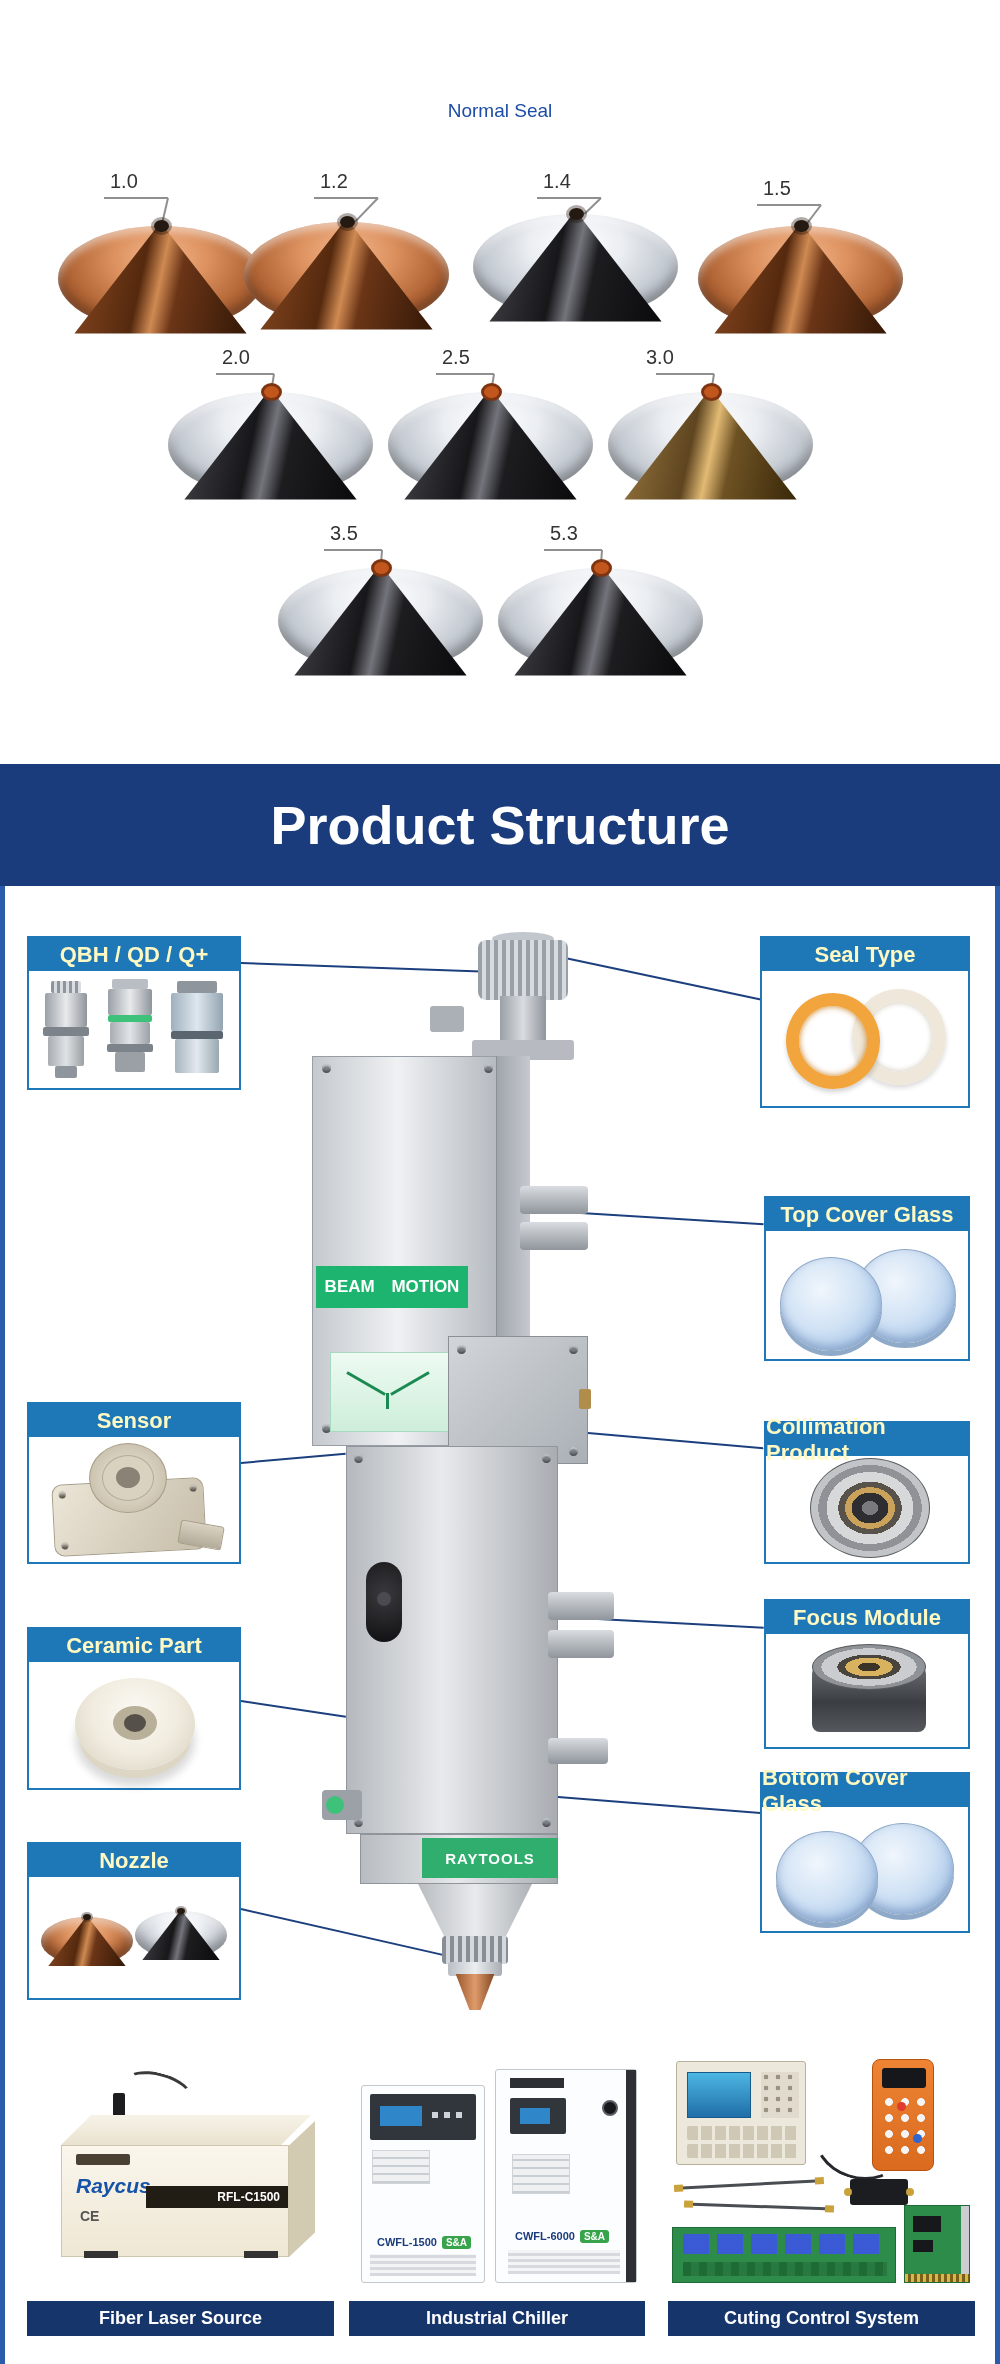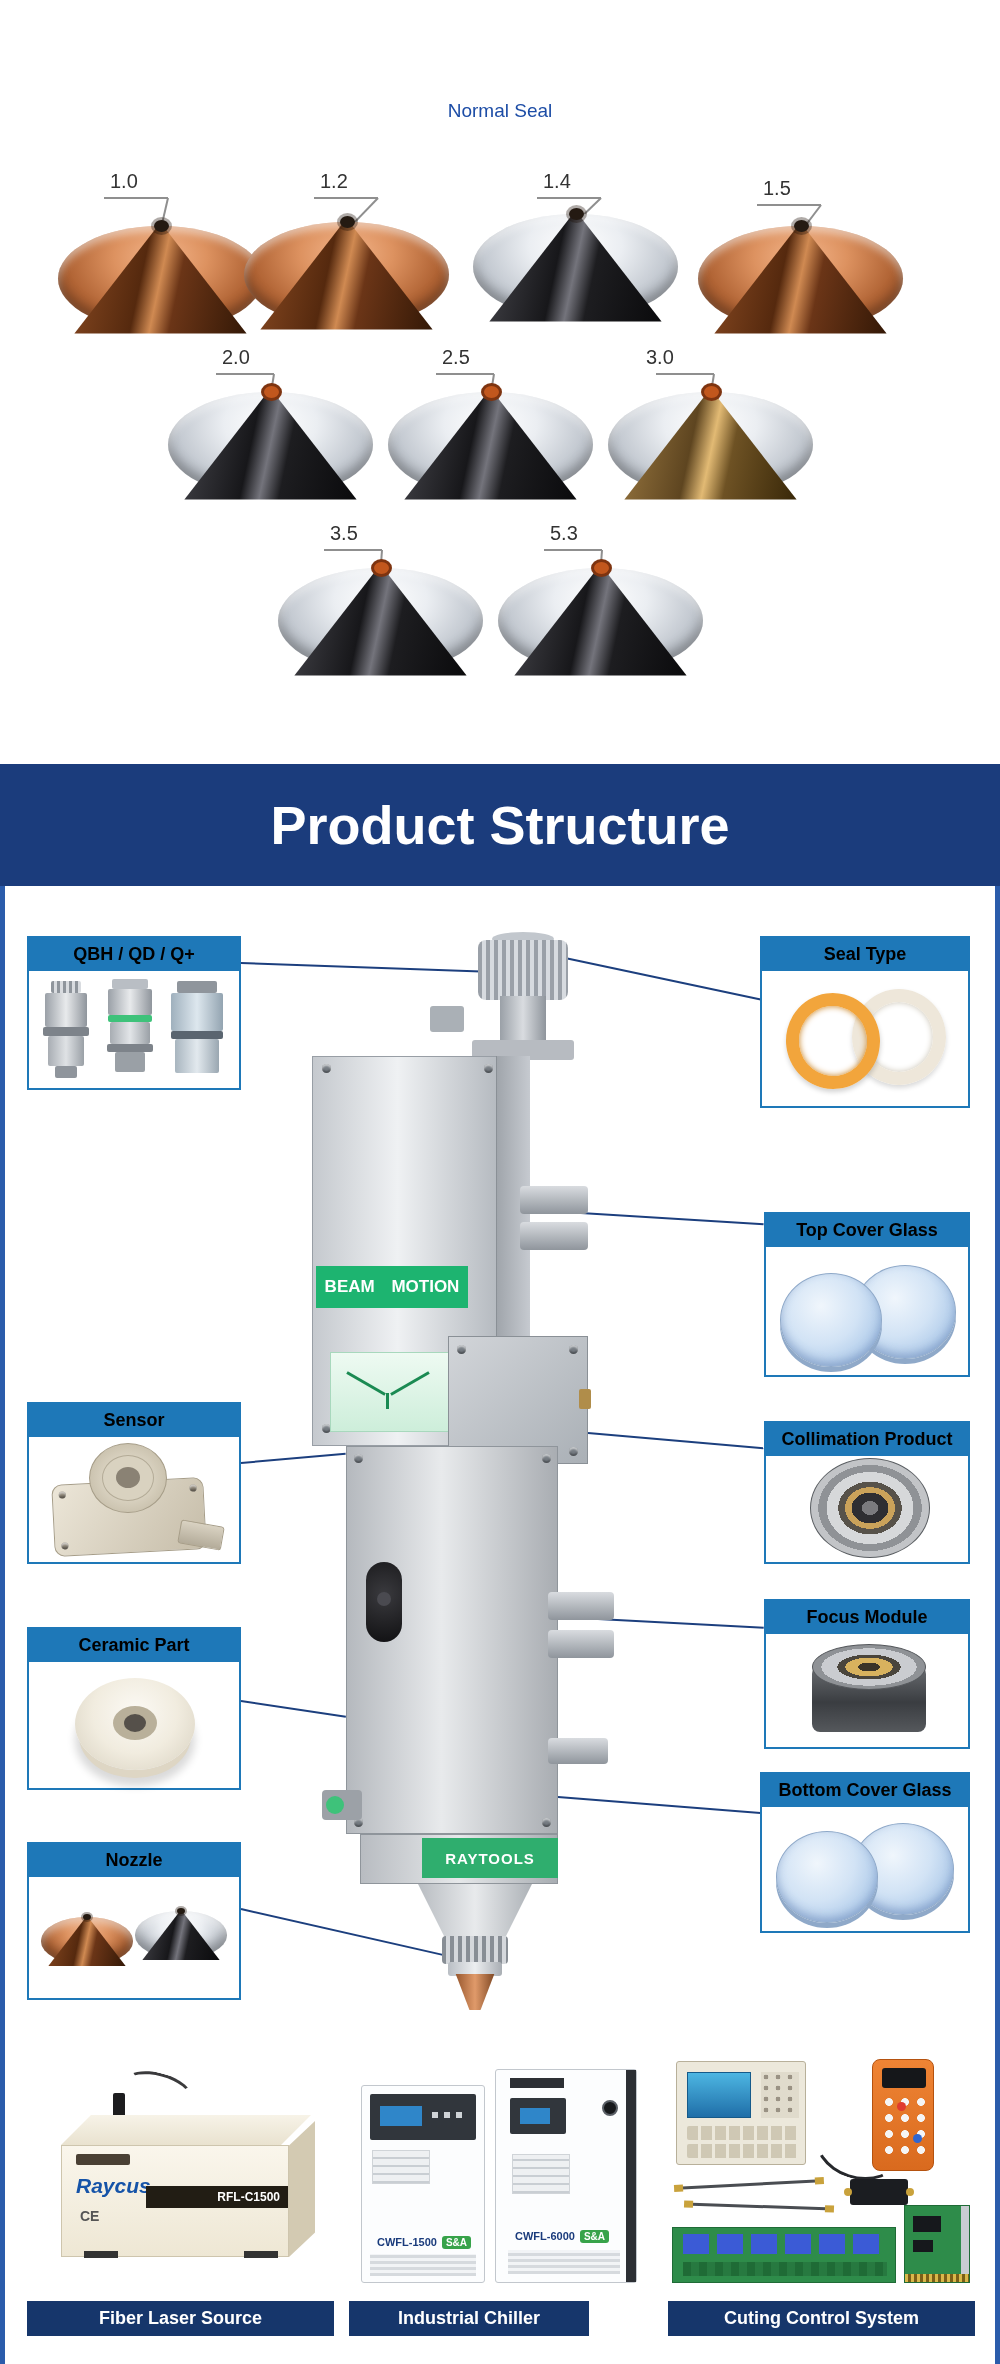--- a/index.html
+++ b/index.html
@@ -36,21 +36,21 @@
 
   
   .banner { position:absolute; left:0; top:764px; width:1000px; height:122px; background:#1b3c7c;
             display:flex; align-items:center; justify-content:center; }
   .banner span { color:#fff; font-size:54px; font-weight:bold; }
   .frame { position:absolute; left:0; top:886px; width:1000px; height:1478px;
            border-left:5px solid #2b5cab; border-right:5px solid #2b5cab; background:#fff; }
 
   
   .callout { position:absolute; border:2px solid #1e78b8; background:#fff; }
-  .callout .hd { height:33px; background:#1e78b8; color:#000000; font-weight:bold; font-size:18px;
+  .callout .hd { height:33px; background:#1e78b8; color:#fef9c3; font-weight:bold; font-size:22px;
                  display:flex; align-items:center; justify-content:center; }
   .callout .bd { position:relative; width:100%; height:calc(100% - 37px); }
   .art { position:absolute; }
   .screw { position:absolute; width:9px; height:9px; border-radius:50%; background:#767c83;
            box-shadow: inset 0 2px 2px rgba(255,255,255,.6), inset 0 -2px 2px rgba(0,0,0,.35); }
 
   .lens { position:absolute; border-radius:50%; border:1px solid #8fa9c9;
           background: radial-gradient(circle at 40% 35%, #f0f6fc 0%, #d2e3f5 45%, #a4c3e6 85%, #82a5d0 100%);
           box-shadow: 0 5px 0 #8fa9c9, inset 0 -4px 8px rgba(90,120,170,.45); }
 
@@ -259,21 +259,21 @@
   </div>
 
   <div class="callout" style="left:760px;top:936px;width:210px;height:172px;">
     <div class="hd">Seal Type</div>
     <div class="bd">
       <div class="ringshape" style="left:90px;top:18px;width:94px;height:96px;border:13px solid #eee7da;box-shadow:inset 0 0 6px #c9c2b2, 0 3px 5px rgba(0,0,0,.15);"></div>
       <div class="ringshape" style="left:24px;top:22px;width:94px;height:96px;border:13px solid #f2a53c;box-shadow:inset 0 0 6px #c77f1e, 0 3px 5px rgba(0,0,0,.18);transform:rotate(-8deg);"></div>
     </div>
   </div>
 
-  <div class="callout" style="left:764px;top:1196px;width:206px;height:165px;margin-top:16px;">
+  <div class="callout" style="left:764px;top:1196px;width:206px;height:165px;">
     <div class="hd">Top Cover Glass</div>
     <div class="bd">
       <div class="lens" style="left:88px;top:18px;width:102px;height:94px;"></div>
       <div class="lens" style="left:14px;top:26px;width:102px;height:94px;"></div>
     </div>
   </div>
 
   <div class="callout" style="left:27px;top:1402px;width:214px;height:162px;">
     <div class="hd">Sensor</div>
     <div class="bd">
@@ -377,21 +377,21 @@
       </div>
       <div style="position:absolute;left:106px;top:30px;width:16px;height:16px;border-radius:50%;background:#17191c;border:2px solid #5a5f66;"></div>
       <div style="position:absolute;left:16px;top:84px;width:58px;height:40px;background:#eef0f2;border:1px solid #d0d4d8;background-image:repeating-linear-gradient(0deg,#c9ced3 0 2px,transparent 2px 8px);"></div>
       <div style="position:absolute;left:10px;top:158px;width:112px;height:16px;display:flex;align-items:center;justify-content:center;">
         <span class="model-txt">CWFL-6000</span>
         <span class="badge">S&amp;A</span>
       </div>
       <div style="position:absolute;left:12px;top:180px;width:112px;height:24px;background:repeating-linear-gradient(0deg,#d6dade 0 3px,#f2f4f6 3px 6px);"></div>
     </div>
   </div>
-  <div class="foot" style="left:349px;top:2301px;width:240px;">Industrial Chiller</div>
+  <div class="foot" style="left:349px;top:2301px;width:296px;">Industrial Chiller</div>
 
   <div class="prod" style="left:668px;top:2057px;width:307px;height:240px;">
     <div class="art" style="left:8px;top:4px;width:130px;height:104px;background:#ece8db;border:1px solid #b8b09a;border-radius:3px;">
       <div style="position:absolute;left:10px;top:10px;width:64px;height:46px;background:linear-gradient(#4db6e2,#1f6ea8);border:1px solid #155a8a;"></div>
       <div style="position:absolute;left:84px;top:10px;width:38px;height:46px;background-color:#e0dbcc;background-image:radial-gradient(circle at 5px 5px,#9a9284 2.2px,transparent 2.6px);background-size:12px 11px;"></div>
       <div style="position:absolute;left:10px;top:64px;width:112px;height:14px;border-radius:2px;background:repeating-linear-gradient(90deg,#cfc8b4 0 11px,#ece8db 11px 14px);"></div>
       <div style="position:absolute;left:10px;top:82px;width:112px;height:14px;border-radius:2px;background:repeating-linear-gradient(90deg,#cfc8b4 0 11px,#ece8db 11px 14px);"></div>
     </div>
     <div class="art" style="left:146px;top:52px;width:90px;height:70px;border:3px solid transparent;border-bottom-color:#26282c;border-radius:50%;transform:rotate(18deg);"></div>
     <div class="art" style="left:204px;top:2px;width:62px;height:112px;background:linear-gradient(#ef8434,#d96a1e);border:1px solid #b5520f;border-radius:8px;">

